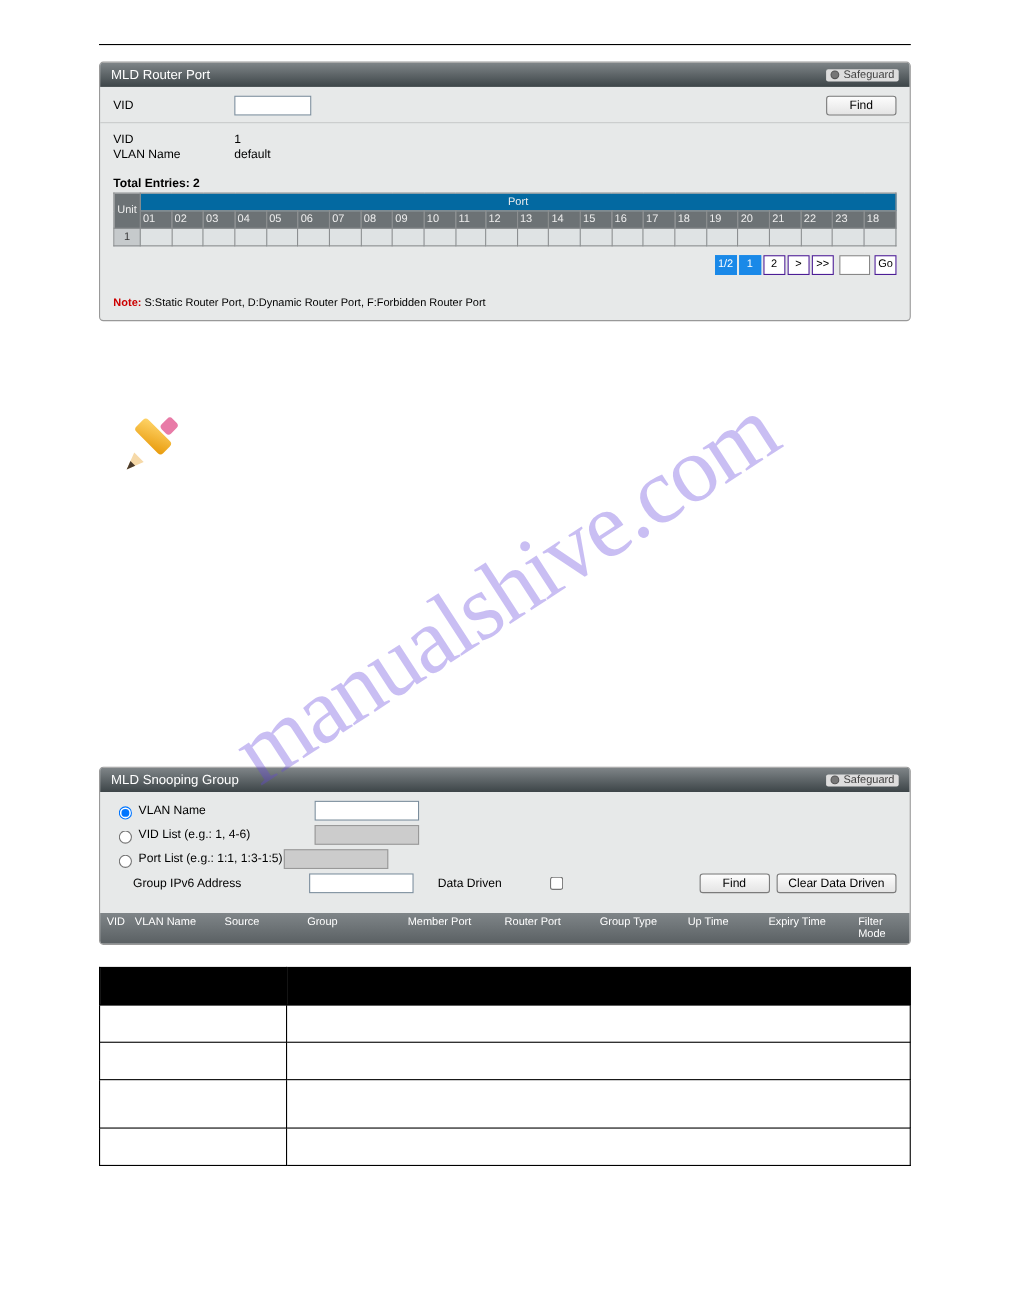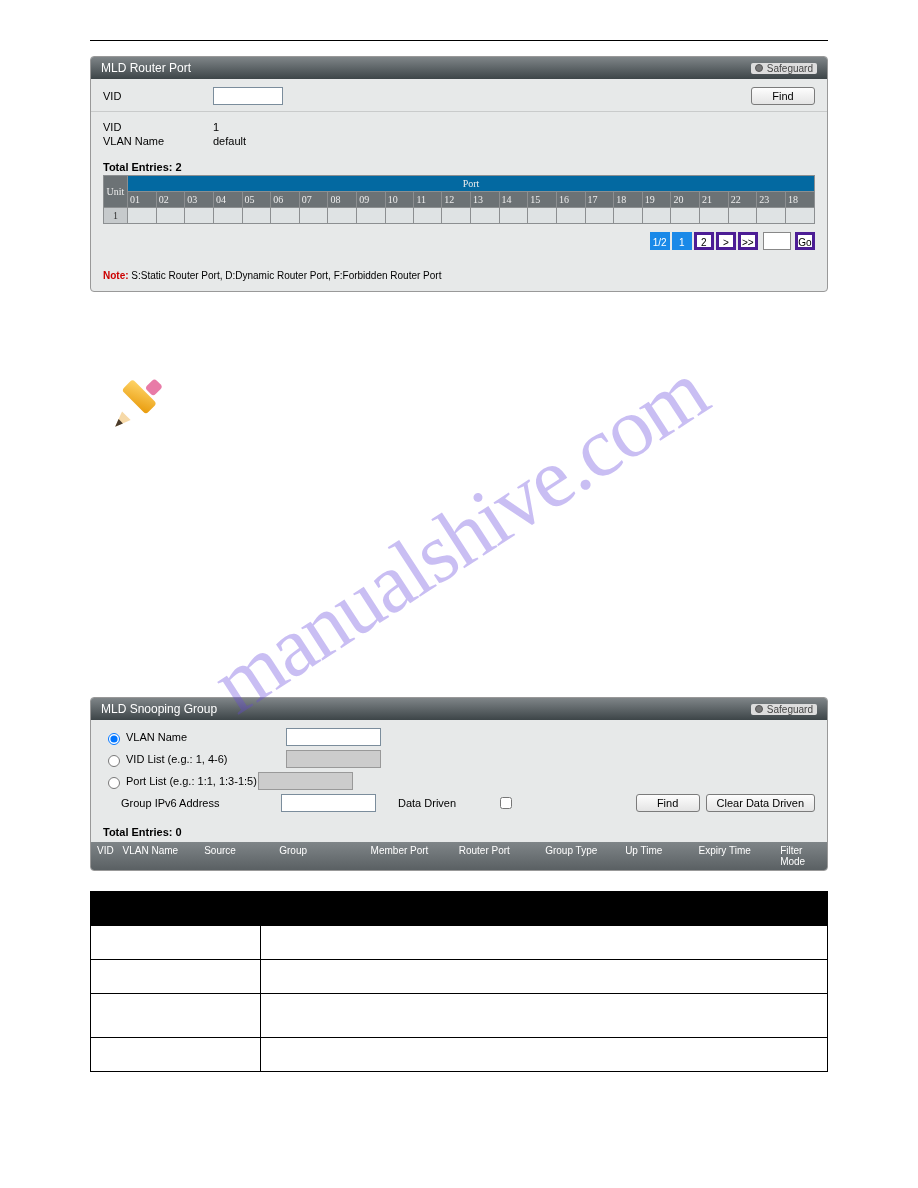--- a/index.html
+++ b/index.html
@@ -69,37 +69,37 @@
     border: 1px solid #7b7b7b;
     border-radius: 3px;
     font-size: 11px;
     line-height: 16px;
     text-align: center;
     cursor: pointer;
   }
   .form-button-wide { min-width: 100px; }
   .section-gap { height: 10px; border-top: 1px solid #c9cbcb; margin: 6px -12px 0 -12px; padding: 6px 12px 0 12px;}
   .bold { font-weight: bold; }
-  .port-table { width: 100%; border-collapse: collapse; font-family: Liberation Serif, serif; }
+  .port-table { width: 100%; border-collapse: collapse; }
   .port-table th, .port-table td {
     border: 1px solid #8c8f91;
     font-weight: normal;
     height: 16px;
     font-size: 10px;
     color: #eee;
   }
   .port-table .unit-cell { width: 24px; background:#6c7275; }
   .hdr-dark { background: #0369a1; text-align: center; }
   .hdr-num { background: #6c7275; text-align: left; padding-left: 2px;}
   .data-row td { background: #dfe3e4; color:#333;}
   .data-row .unit-val { background:#c6cacc; text-align:center;}
   .pager { text-align: right; margin-top: 8px; }
   .pg-item {
     display: inline-block; min-width: 20px; height: 18px;
-    border: 3px solid #4c1d95; background: #fff;
+    border: 1px solid #4c1d95; background: #fff;
     text-align: center; line-height: 16px; margin-left: -1px;
     font-size: 10px;
   }
   .pg-on { background: #1a89e8; color: #fff; border-color:#1a89e8; }
   .pg-input { width: 28px; height: 18px; border: 1px solid #888; vertical-align: top; margin: 0 2px;}
   .note-line { margin-top: 20px; font-size: 10px; }
   .note-red { color: #c00; font-weight: bold; }
 
   .watermark {
     position: relative;
@@ -319,21 +319,20 @@
         <span style="width:22px"></span>
         <span>Data Driven</span>
         <span style="width:40px"></span>
         <input type="checkbox" class="checkbox" style="">
         <span class="spacer"></span>
         <span class="form-button">Find</span>
         <span style="width:6px"></span>
         <span class="form-button form-button-wide">Clear Data Driven</span>
       </div>
       <div style="height:10px"></div>
-      <div class="bold">Total Entries: 0</div>
       <div class="snoop-cols" id="snoop-cols">
           <span>VID</span>
           <span>VLAN Name</span>
           <span>Source</span>
           <span>Group</span>
           <span>Member Port</span>
           <span>Router Port</span>
           <span>Group Type</span>
           <span>Up Time</span>
           <span>Expiry Time</span>

